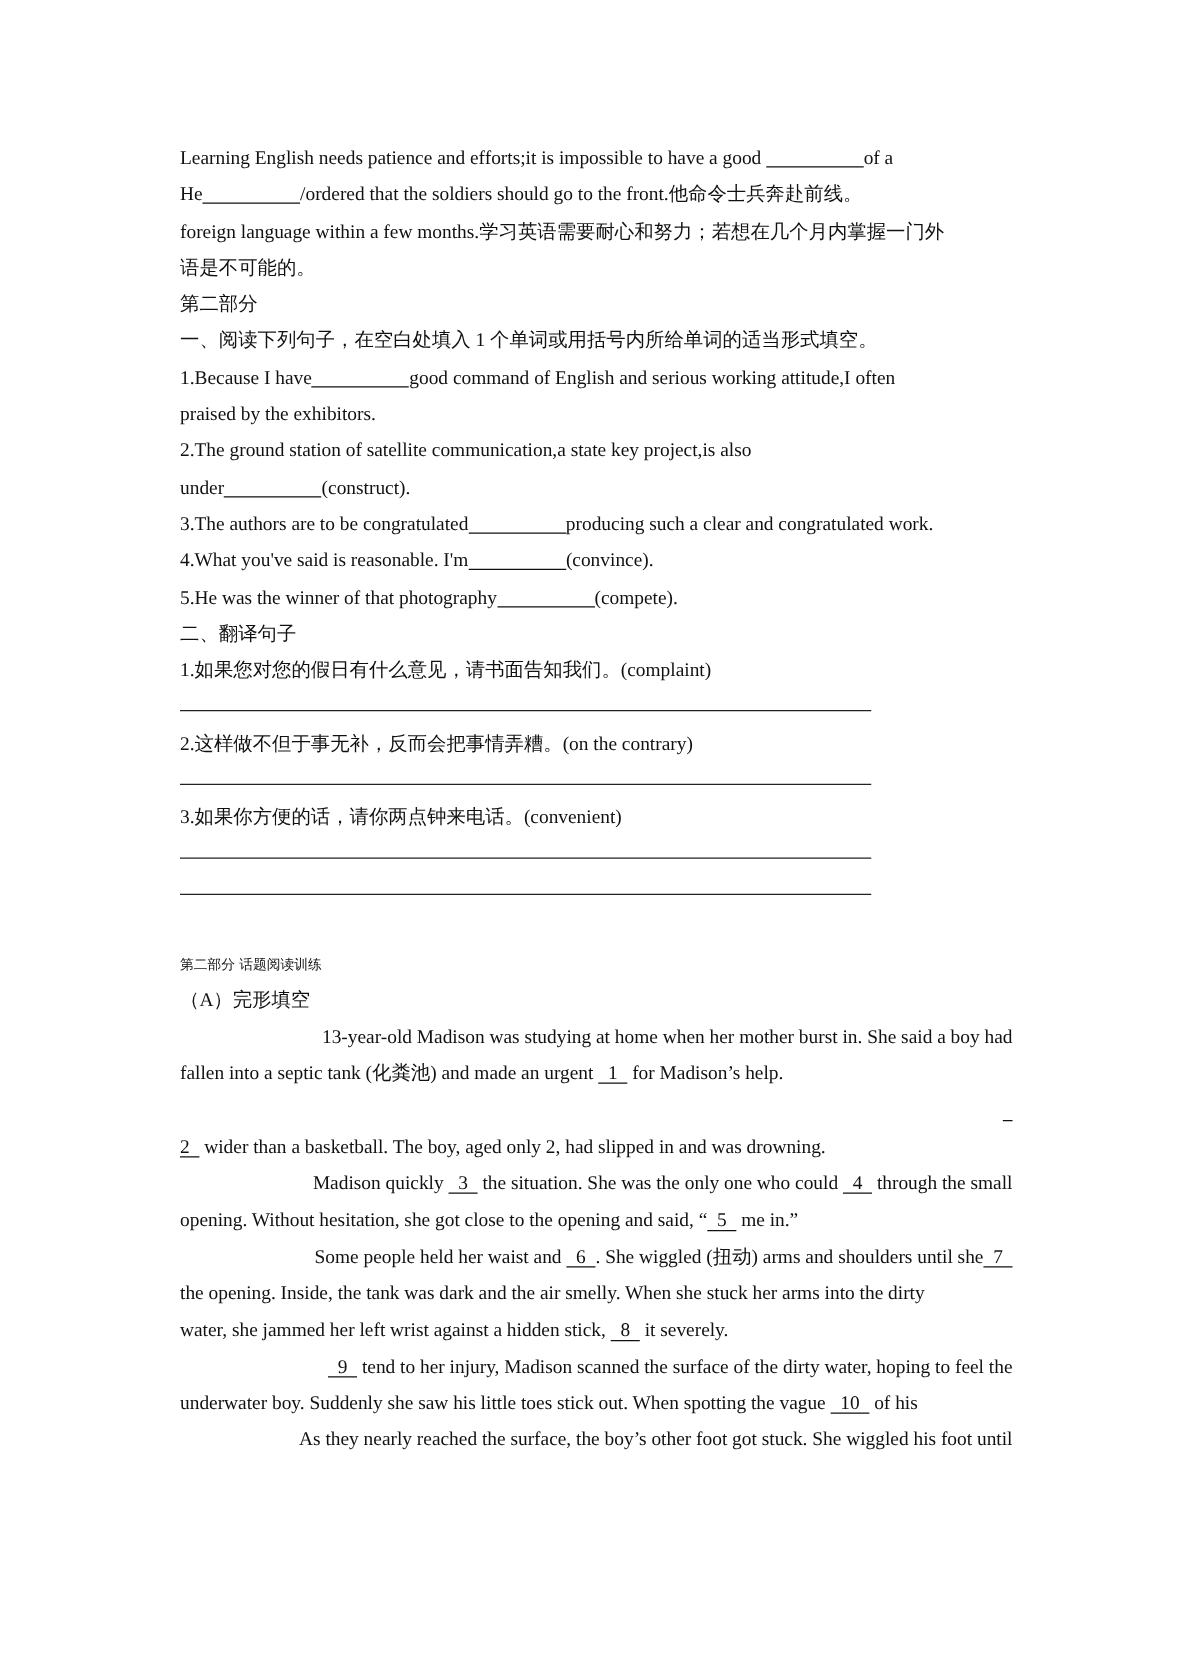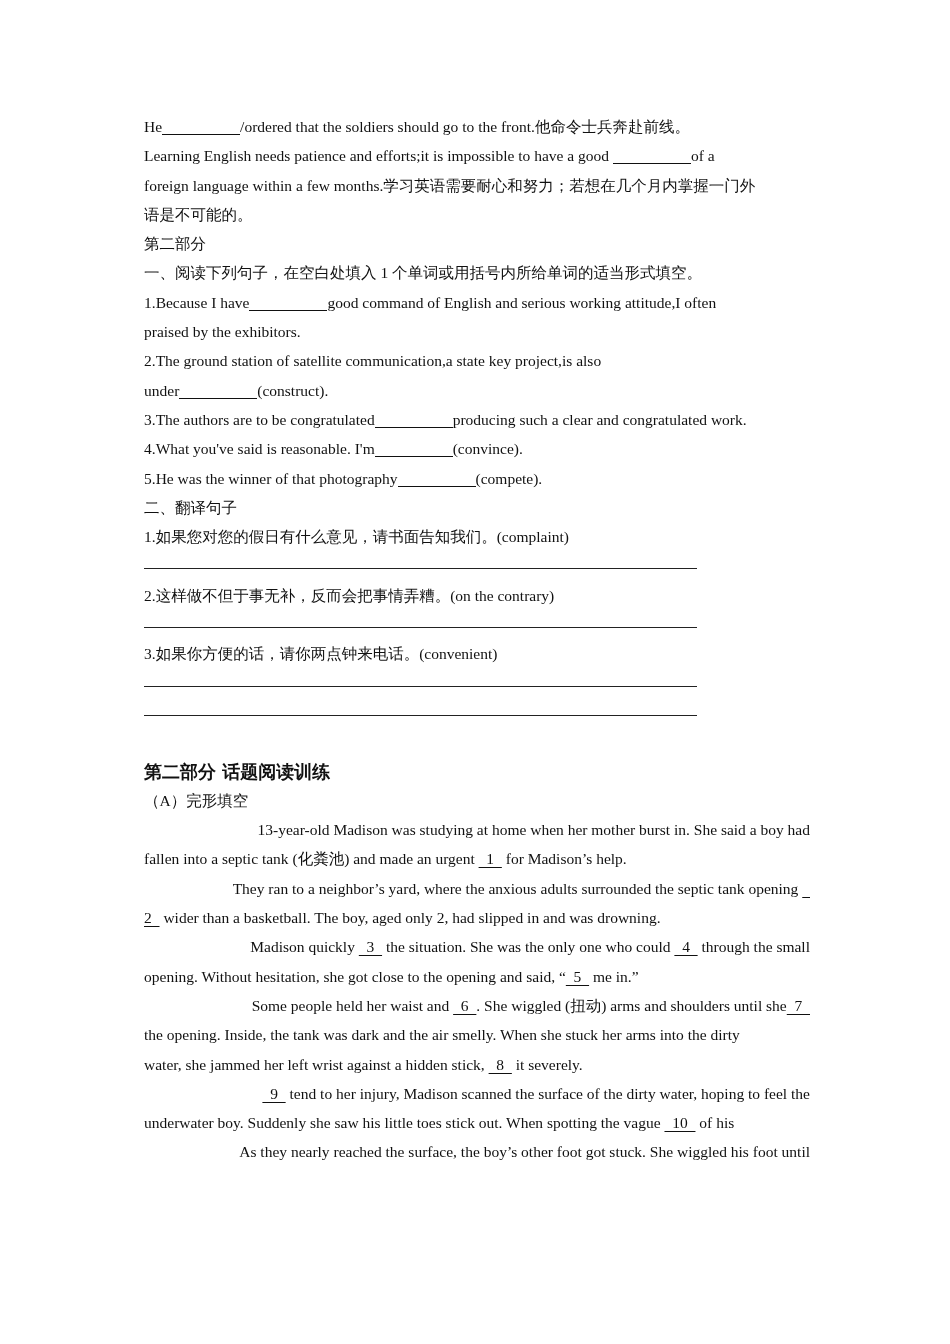--- a/index.html
+++ b/index.html
@@ -50,39 +50,39 @@
     }
     .answer-line .rule {
       position: absolute;
       left: 0;
       top: 17px;
       width: 553px;
       border-bottom: 1.2px solid #222;
     }
     .section-title {
       font-family: "DejaVu Sans", "Liberation Sans", sans-serif;
-      font-weight: bold;
-      font-size: 18px;
+      font-weight: normal;
+      font-size: 11px;
     }
     .center {
       text-align: left;
       width: 666px;
     }
     .spacer { height: 29.3px; }
   </style>
 </head>
 <body>
 
 <div class="page">
 
   <div class="line">
-    <span>He</span><span class="blank w80"></span><span>/ordered that the soldiers should go to the front.他命令士兵奔赴前线。</span>
+    <span>Learning English needs patience and efforts;it is impossible to have a good </span><span class="blank w80"></span><span>of a</span>
   </div>
   <div class="line">
-    <span>Learning English needs patience and efforts;it is impossible to have a good </span><span class="blank w80"></span><span>of a</span>
+    <span>He</span><span class="blank w80"></span><span>/ordered that the soldiers should go to the front.他命令士兵奔赴前线。</span>
   </div>
   <div class="line">foreign language within a few months.学习英语需要耐心和努力；若想在几个月内掌握一门外</div>
   <div class="line">语是不可能的。</div>
 
   <div class="line">第二部分</div>
   <div class="line">一、阅读下列句子，在空白处填入 1 个单词或用括号内所给单词的适当形式填空。</div>
 
   <div class="line">
     <span>1.Because I have</span><span class="blank w80"></span><span>good command of English and serious working attitude,I often</span>
   </div>
@@ -122,21 +122,21 @@
     </div>
 
   <div class="spacer"></div>
 
   <div class="line section-title">第二部分  话题阅读训练</div>
   <div class="line center">（A）完形填空</div>
 
   <div id="passage">
       <div class="line indent"><span>13-year-old Madison was studying at home when her mother burst in. She said a boy had</span></div>
       <div class="line"><span>fallen into a septic tank (化粪池) and made an urgent </span><span class="ublank">  1  </span><span> for Madison’s help.</span></div>
-      <div class="line indent"><span>They ran to a neighbor’s yard, where the anxious adults surrounded the septic tank opening </span><span class="ublank">  </span></div>
+      <div class="line indent"><span class="ublank">  </span></div>
       <div class="line"><span class="ublank">2  </span><span> wider than a basketball. The boy, aged only 2, had slipped in and was drowning.</span></div>
       <div class="line indent"><span>Madison quickly </span><span class="ublank">  3  </span><span> the situation. She was the only one who could </span><span class="ublank">  4  </span><span> through the small</span></div>
       <div class="line"><span>opening. Without hesitation, she got close to the opening and said, “</span><span class="ublank">  5  </span><span> me in.”</span></div>
       <div class="line indent"><span>Some people held her waist and </span><span class="ublank">  6  </span><span>. She wiggled (扭动) arms and shoulders until she</span><span class="ublank">  7  </span></div>
       <div class="line"><span>the opening. Inside, the tank was dark and the air smelly. When she stuck her arms into the dirty</span></div>
       <div class="line"><span>water, she jammed her left wrist against a hidden stick, </span><span class="ublank">  8  </span><span> it severely.</span></div>
       <div class="line indent"><span class="ublank">  9  </span><span> tend to her injury, Madison scanned the surface of the dirty water, hoping to feel the</span></div>
       <div class="line"><span>underwater boy. Suddenly she saw his little toes stick out. When spotting the vague </span><span class="ublank">  10  </span><span>  of his</span></div>
       <div class="line indent"><span>As they nearly reached the surface, the boy’s other foot got stuck. She wiggled his foot until</span></div>
     </div>

